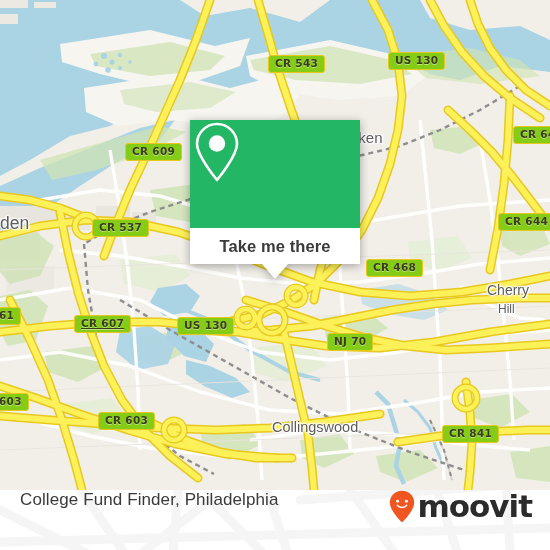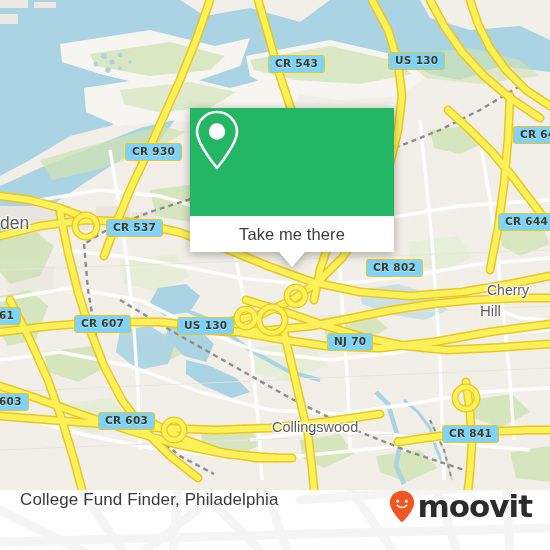--- a/index.html
+++ b/index.html
@@ -16,21 +16,21 @@
   #map {
     position:absolute; left:0; top:0; width:550px; height:490px;
     background:#f2efe9;
     overflow:hidden;
   }
   #map svg { position:absolute; left:0; top:0; }
 
   
   .shield {
     position:absolute;
-    background:#7dd3fc;
+    background:#84cc16;
     border:1.6px solid #e8c81e;
     border-radius:3px;
     color:#3d3a22;
     font-size:10.5px;
     font-weight:bold;
     letter-spacing:.3px;
     padding:2px 6px 2.5px 6px;
     white-space:nowrap;
     line-height:1.05;
     text-shadow:0 1px 0 rgba(255,255,255,.45);
@@ -45,23 +45,24 @@
     white-space:nowrap;
     text-shadow: 1px 0 1.6px #fff, -1px 0 1.6px #fff, 0 1px 1.6px #fff, 0 -1px 1.6px #fff,
                  1px 1px 1.6px #fff, -1px -1px 1.6px #fff;
     font-family:"Liberation Sans", sans-serif;
     line-height:1.05;
   }
 
   
   #card {
     position:absolute;
-    left:190px; top:108px;
-    width:204px;
+    left:190px; top:120px;
+    width:170px;
     filter: drop-shadow(0 2px 5px rgba(0,0,0,.33));
+    font-weight: bold;
   }
   #card-green {
     background:#23b665;
     height:108px;
     display:flex; align-items:center; justify-content:center;
   }
   #card-white {
     background:#ffffff;
     height:36px;
     display:flex; align-items:center; justify-content:center;
@@ -318,38 +319,38 @@
           <circle cx="466" cy="398" r="11"></circle>
           <circle cx="296" cy="296" r="9"></circle>
         </g>
       </g>
     </svg>
 
     <div id="shields">
         <div class="shield" style="left: 268px; top: 55px;">CR 543</div>
         <div class="shield" style="left: 388px; top: 52px;">US 130</div>
         <div class="shield" style="left: 513px; top: 126px;">CR 644</div>
-        <div class="shield" style="left: 125px; top: 143px;">CR 930</div>
-        <div class="shield" style="left: 106px; top: 219px;">CR 537</div>
+        <div class="shield" style="left: 125px; top: 143px;">CR 609</div>
+        <div class="shield" style="left: 92px; top: 219px;">CR 537</div>
         <div class="shield" style="left: 498px; top: 213px;">CR 644</div>
-        <div class="shield" style="left: 366px; top: 259px;">CR 802</div>
+        <div class="shield" style="left: 366px; top: 259px;">CR 468</div>
         <div class="shield" style="left: -8px; top: 307px;">61</div>
-        <div class="shield" style="left: 74px; top: 315px;">CR 607</div>
+        <div class="shield" style="left: 74px; top: 315px; text-decoration: underline;">CR 607</div>
         <div class="shield" style="left: 177px; top: 317px;">US 130</div>
         <div class="shield" style="left: 327px; top: 333px;">NJ 70</div>
         <div class="shield" style="left: -8px; top: 393px;">603</div>
         <div class="shield" style="left: 98px; top: 412px; text-align: center;">CR 603</div>
         <div class="shield" style="left: 442px; top: 425px;">CR 841</div>
       </div>
 
     <div id="places">
         <div class="place" style="left: 350px; top: 130px; font-size: 15px;">uken</div>
         <div class="place" style="left: 0px; top: 214px; font-size: 17.5px;">den</div>
         <div class="place" style="left: 487px; top: 283px; font-size: 14px;">Cherry</div>
-        <div class="place" style="left: 480px; top: 303px; font-size: 15px;">Hill</div>
+        <div class="place" style="left: 498px; top: 303px; font-size: 12px;">Hill</div>
         <div class="place" style="left: 232px; top: 420px; font-size: 14.5px; padding-left: 40px;">Collingswood</div>
       </div>
 
     <div id="card">
       <div id="card-green">
         <svg width="54" height="66" viewBox="0 0 54 66">
           <path d="M27 4 C16 4 7 13 7 24 C7 36 27 60 27 60 C27 60 47 36 47 24 C47 13 38 4 27 4 Z" fill="none" stroke="#ffffff" stroke-width="2.6" stroke-linejoin="round"></path>
           <circle cx="27" cy="23.5" r="8.2" fill="#ffffff"></circle>
         </svg>
       </div>

